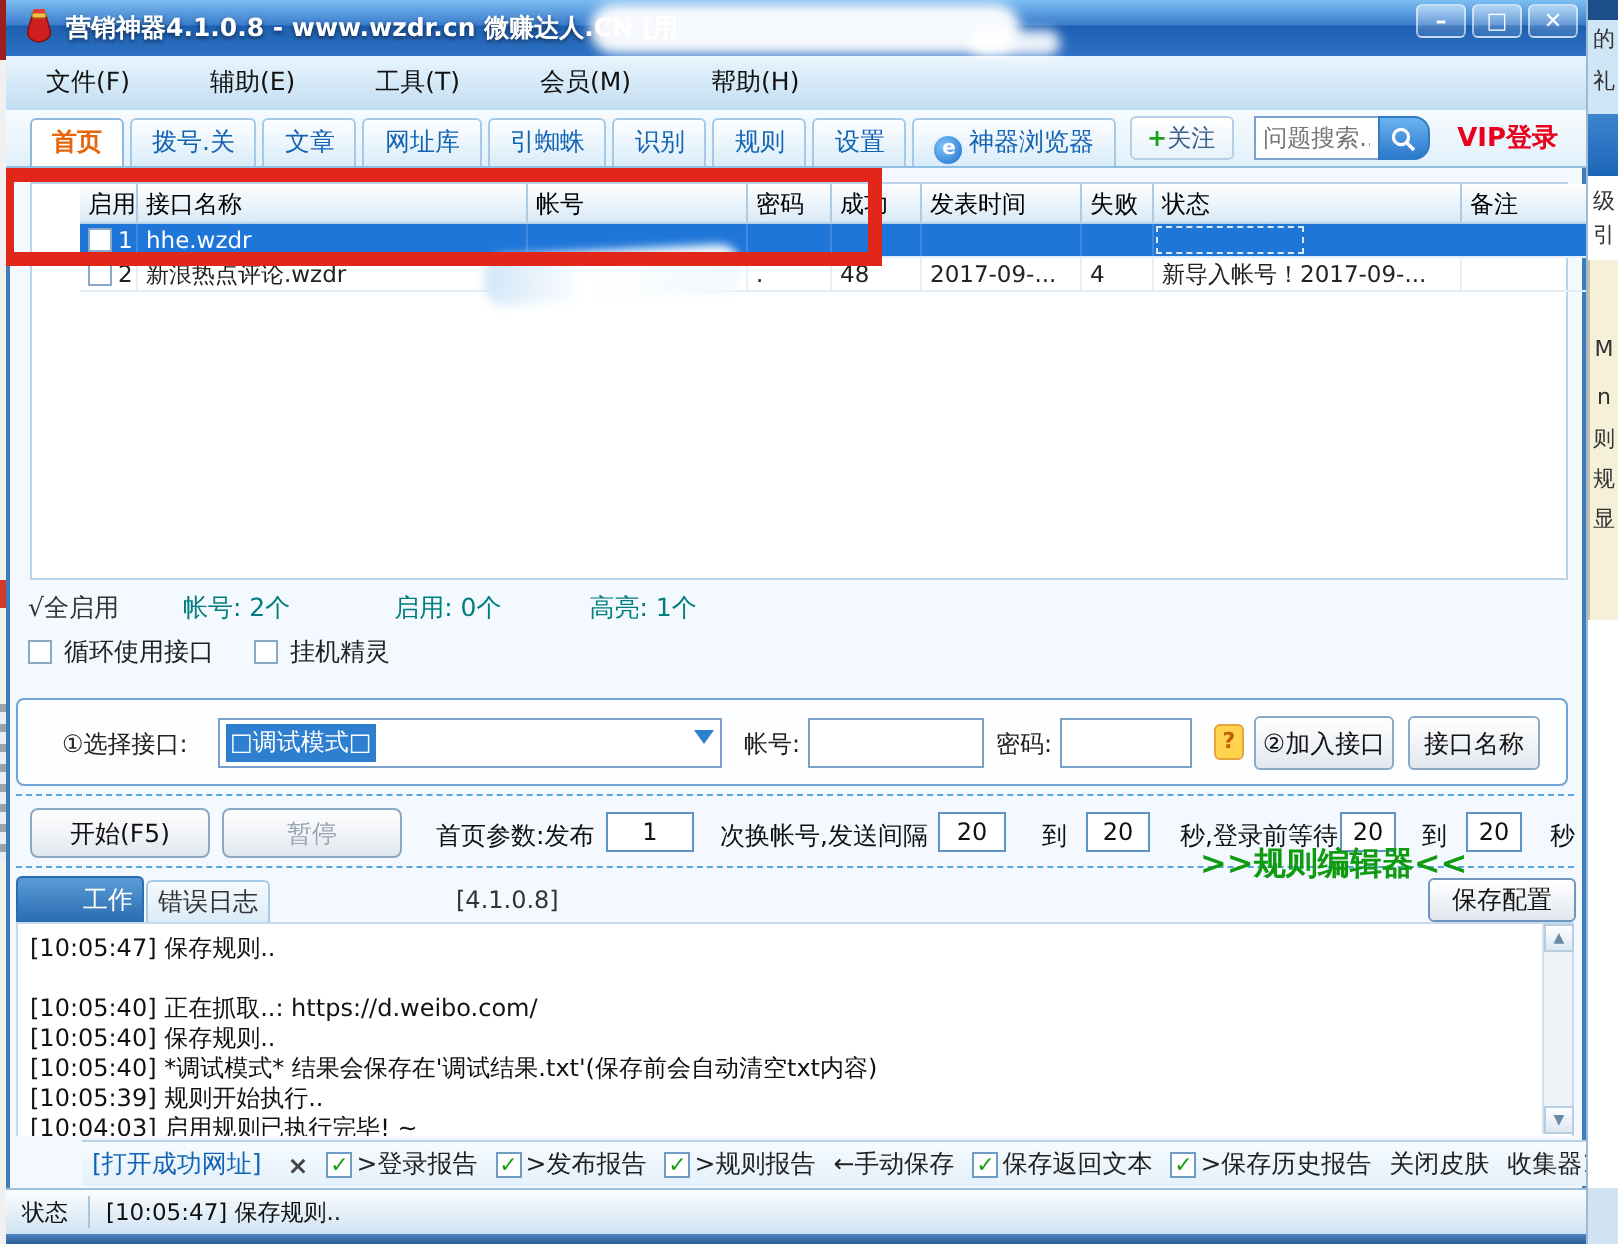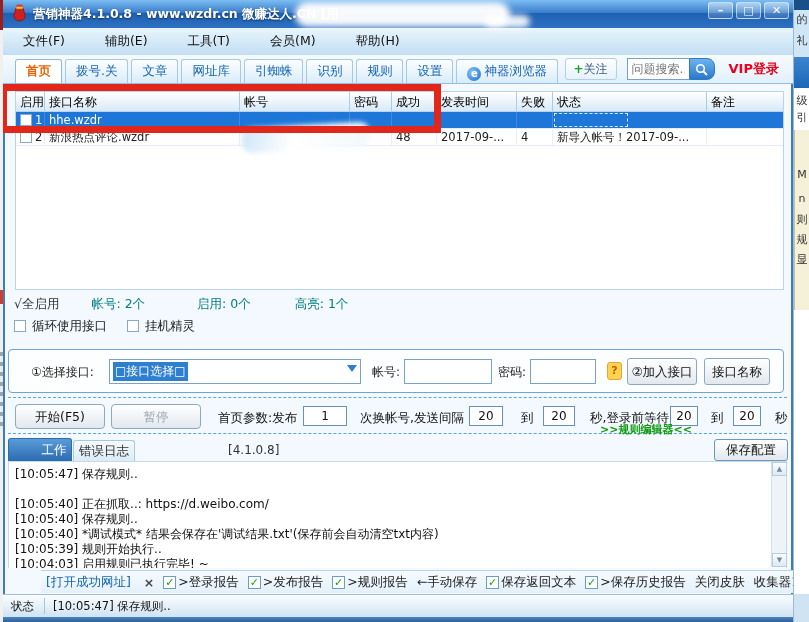--- a/index.html
+++ b/index.html
@@ -33,21 +33,21 @@
   #follow-btn { margin-left:auto; height:22px; line-height:20px; border:1px solid #b5cfe6; border-radius:3px; background:linear-gradient(#ffffff,#e7f2fb); padding:0 8px; margin-bottom:3px; white-space:nowrap; }
   #follow-plus { color:#18a318; font-weight:bold; }
   #follow-label { color:#3a5f82; }
   #search-wrap { display:flex; margin:0 10px 3px 10px; height:22px; }
   #search-input { width:62px; height:22px; border:1px solid #7aa1c9; border-right:none; padding:0 4px; font-size:12px; color:#222; font-family:"DejaVu Sans",sans-serif; }
   #search-btn { width:26px; height:22px; border:1px solid #2f7bc4; border-radius:0 8px 8px 0; background:linear-gradient(#6db3ef,#2a78cc); display:flex; align-items:center; justify-content:center; }
   #vip-login { color:#e8001c; font-weight:bold; font-size:13px; margin:0 14px 5px 4px; white-space:nowrap; }
 
   
   #table { left:15px; top:91px; width:769px; height:199px; background:#fff; border:1px solid #b9d3ea; z-index:1; }
-  .trow { display:flex; width:767px; }
+  .trow { display:flex; width:767px;margin-left:24px; }
   .hrow { height:20px; background:linear-gradient(#ffffff,#d8e9f7); border-bottom:1px solid #b9d3ea; }
   .hcell { border-right:1px solid #aecbe5; padding:2px 4px 0 4px; font-size:12px; color:#000; white-space:nowrap; overflow:hidden; }
   .drow { height:17px; border-bottom:1px solid #e2edf7; }
   .dcell { border-right:1px solid #e7f0f8; padding:1px 4px 0 4px; font-size:11.5px; white-space:nowrap; overflow:hidden; }
   .sel { background:#1e76d8; color:#fff; }
   .sel .dcell { border-right-color:#3f8ae0; }
   .c0{width:29px;} .c1{width:195px;} .c2{width:110px;} .c3{width:42px;} .c4{width:45px;} .c5{width:80px;} .c6{width:36px;} .c7{width:154px;} .c8{width:76px; border-right:none;}
   .cb { display:inline-block; width:12px; height:12px; background:#fff; border:1px solid #8aa8c8; vertical-align:-2px; }
   .rownum { margin-left:3px; }
   .note-focus { outline:1px dashed #d9e9fb; outline-offset:-2px; }
@@ -85,21 +85,21 @@
   
   #start-btn { left:15px; top:404px; width:90px; height:25px; line-height:23px; border-radius:4px; }
   #pause-btn { left:111px; top:404px; width:90px; height:25px; line-height:23px; border-radius:4px; color:#9aa6b2; }
   .ctl-text { top:410px; font-size:12.5px; color:#111; white-space:nowrap; }
   .numbox { top:406px; height:20px; border:1px solid #5f93c8; text-align:center; font-size:12px; font-family:"DejaVu Sans",sans-serif; color:#111; }
 
   
   #logtab-work { left:8px; top:438px; width:64px; height:23px; background:linear-gradient(#5a9bd8,#2a6cb0); color:#fff; text-align:center; line-height:22px; border:1px solid #2a6cb0; border-bottom:none; border-radius:3px 3px 0 0; font-size:12.5px;padding-left:28px; }
   #logtab-err { left:73px; top:440px; width:62px; height:21px; background:linear-gradient(#f4fafd,#dcebf7); color:#333; text-align:center; line-height:20px; border:1px solid #a5c9e6; border-bottom:none; border-radius:3px 3px 0 0; font-size:12.5px; }
   #log-version { left:228px; top:443px; color:#333; }
-  #rule-editor { left:600px; top:422px; color:#0f9b0f; font-weight:bold; font-size:11px; }
+  #rule-editor { left:600px; top:422px; color:#0f9b0f; font-weight:bold; font-size:16px; }
   #saveconf-btn { left:714px; top:439px; width:74px; height:22px; line-height:20px; border:1px solid #6f96bd; }
 
   
   #logarea { left:8px; top:461px; width:779px; height:107px; background:#fff; border:1px solid #c5dbec; border-bottom:none; overflow:hidden; }
   .logline { position:absolute; left:6px; white-space:nowrap; font-size:12px; color:#111; }
   #scrollbar { left:771px; top:462px; width:15px; height:105px; background:#eef3f8; border-left:1px solid #d2e0ec; }
   .sb-btn { position:absolute; left:0; width:15px; height:14px; background:linear-gradient(#fdfeff,#dde8f2); border:1px solid #b7cde0; color:#6d8aa5; font-size:7px; text-align:center; line-height:13px; }
   #sb-up { top:0; } #sb-down { bottom:0; }
 
   
@@ -231,21 +231,21 @@
     <span class="cb"></span>
     <span>循环使用接口</span>
     <span class="cb" style="margin-left:14px"></span>
     <span>挂机精灵</span>
   </div>
 
   <div class="abs" id="formbox">
     <div id="form-inner">
       <span class="abs" id="select-label">①选择接口:</span>
       <span class="abs" id="iface-select">
-        <span id="iface-value">□接口选择□</span>
+        <span id="iface-value">□调试模式□</span>
         <span id="select-arrow"></span>
       </span>
       <span class="abs" id="acct-label">帐号:</span>
       <input class="abs" id="acct-input" style="">
       <span class="abs" id="pwd-label">密码:</span>
       <input class="abs" id="pwd-input" style="">
       <span class="abs" id="help-btn">?</span>
       <span class="abs btn" id="add-btn">②加入接口</span>
       <span class="abs btn" id="paste-btn">接口名称</span>
     </div>

